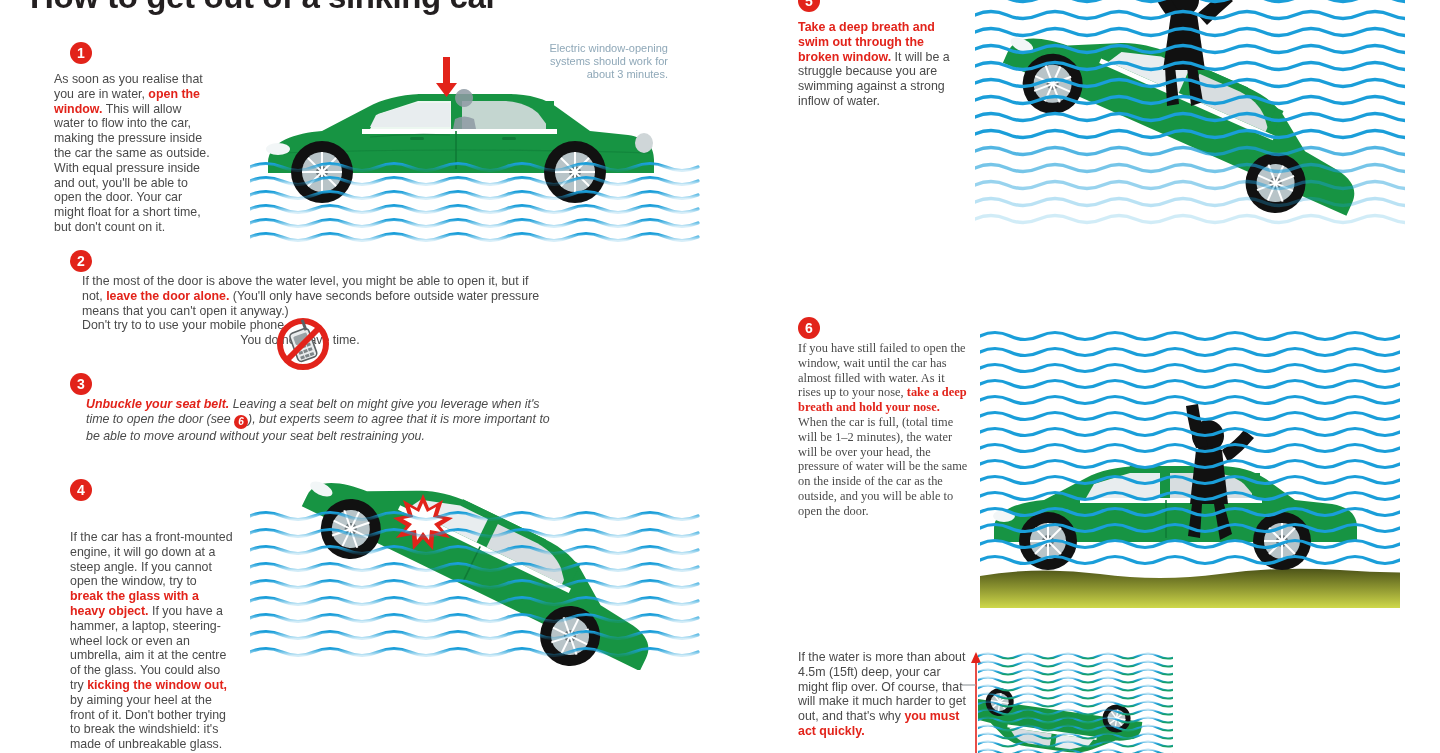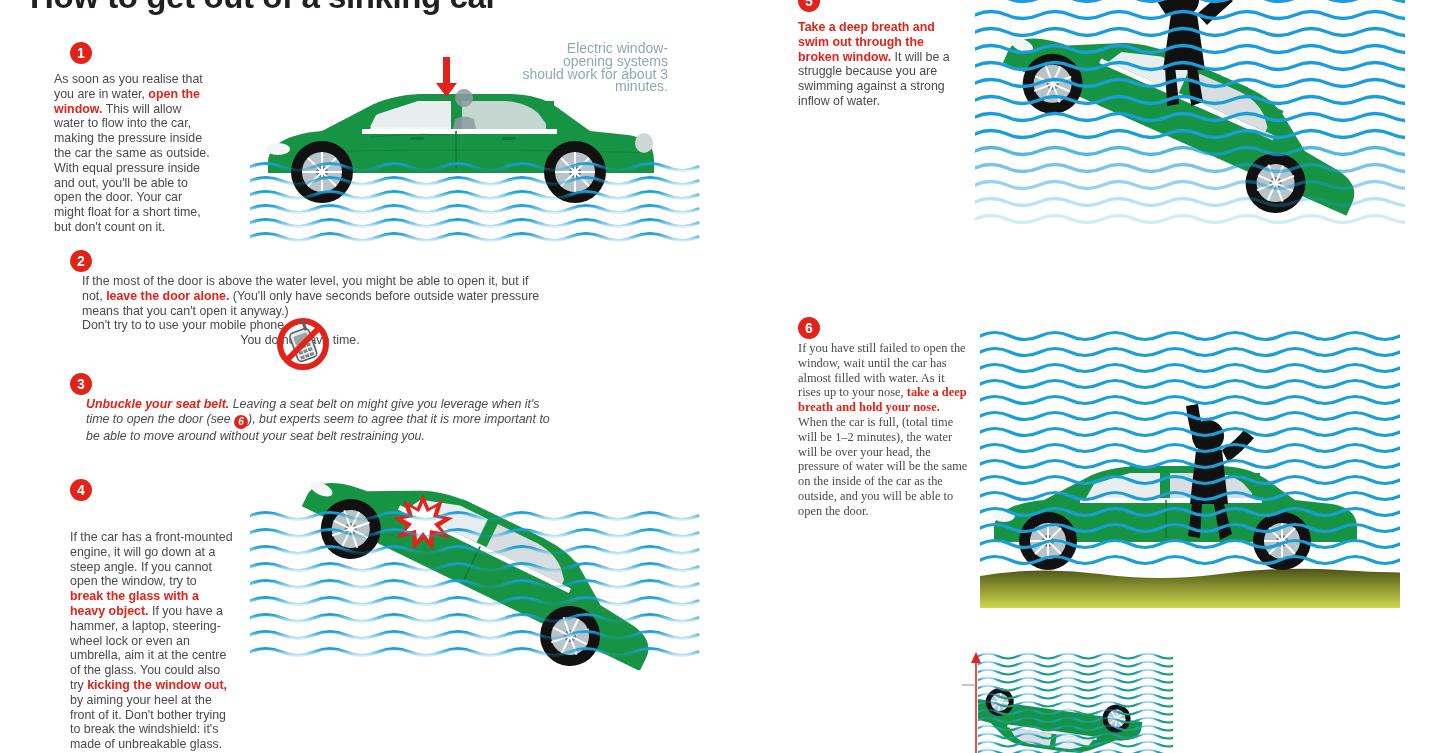--- a/index.html
+++ b/index.html
@@ -28,21 +28,21 @@
     color:#fff;font-size:10px;font-weight:bold;line-height:14px;
     text-align:center;display:inline-block;vertical-align:-2px;
   }
 
   
   .txt{
     font-size:12.4px;line-height:14.8px;color:#4a4a4a;
   }
   .txt b{color:#e2231a;font-weight:bold;}
   .note{
-    font-size:14px;line-height:12.8px;color:#8fa8b8;text-align:right;
+    font-size:11px;line-height:12.8px;color:#8fa8b8;text-align:right;
   }
 
   
   .blk{position:absolute;}
   #step1-badge{left:70px;top:42px;}
   #step1-text{left:54px;top:72px;width:160px;}
   #step1-note{left:520px;top:42px;width:148px;}
 
   #step2-badge{left:70px;top:250px;}
   #step2-text{left:70px;top:274px;width:470px;margin-left:12px;}
@@ -407,20 +407,21 @@
           <path d="M0,168 q15,-7 30,0 t30,0 t30,0 t30,0 t30,0 t30,0 t30,0 t30,0 t30,0 t30,0 t30,0 t30,0 t30,0 t30,0"></path>
           <path d="M0,184 q15,-7 30,0 t30,0 t30,0 t30,0 t30,0 t30,0 t30,0 t30,0 t30,0 t30,0 t30,0 t30,0 t30,0 t30,0"></path>
           <path d="M0,200 q15,-7 30,0 t30,0 t30,0 t30,0 t30,0 t30,0 t30,0 t30,0 t30,0 t30,0 t30,0 t30,0 t30,0 t30,0"></path>
           <path d="M0,216 q15,-7 30,0 t30,0 t30,0 t30,0 t30,0 t30,0 t30,0 t30,0 t30,0 t30,0 t30,0 t30,0 t30,0 t30,0"></path>
           <path d="M0,232 q15,-7 30,0 t30,0 t30,0 t30,0 t30,0 t30,0 t30,0 t30,0 t30,0 t30,0 t30,0 t30,0 t30,0 t30,0"></path>
         </g>
       </g>
     </svg>
   </div>
 
+  <div class="blk txt" id="deep-text"><span>If the water is more than about 4.5m (15ft) deep, your car might flip over. Of course, that will make it much harder to get out, and that's why </span><b>you must act quickly.</b></div>
 
   <div class="depth-arrow">
     <svg viewBox="0 0 22 101" width="22" height="101">
       <line x1="14" y1="4" x2="14" y2="101" stroke="#e2231a" stroke-width="1.6"></line>
       <path d="M14,0 L19,11 L9,11 Z" fill="#e2231a"></path>
       <line x1="0" y1="33" x2="14" y2="33" stroke="#9aa0a3" stroke-width="1.2"></line>
     </svg>
   </div>
 
   <div class="illu" id="illu7">

